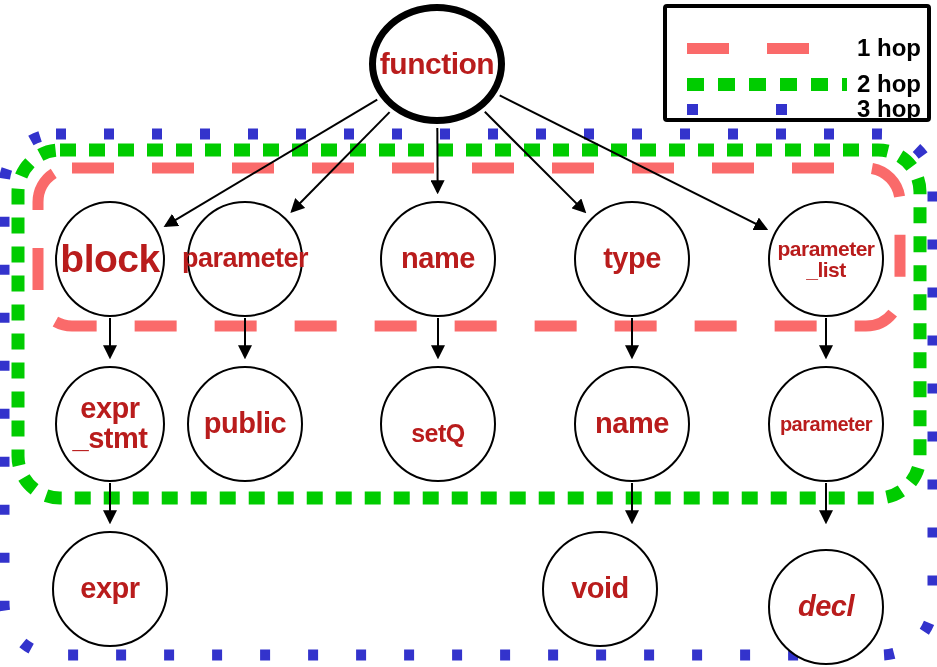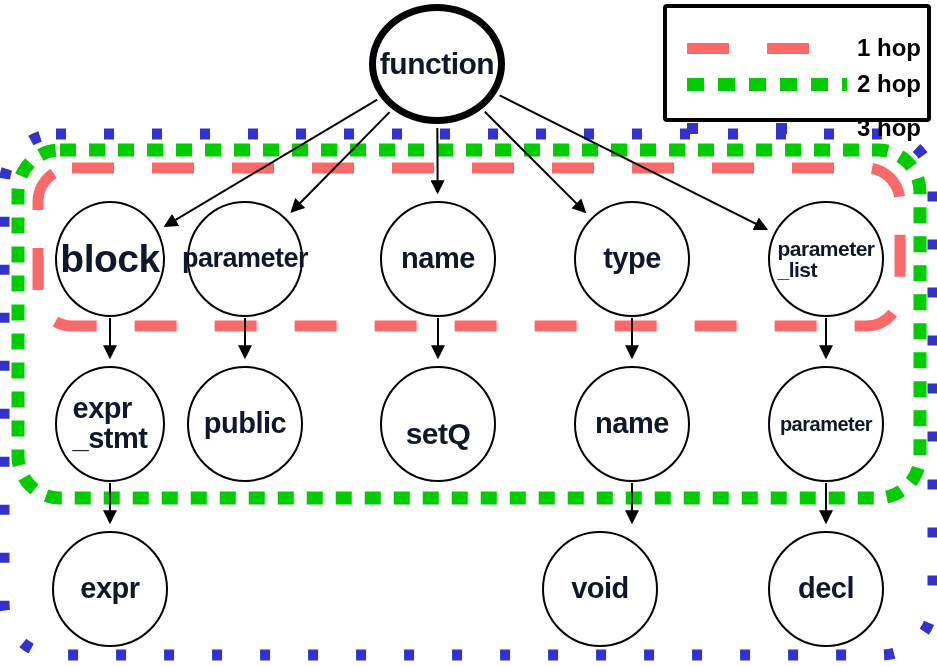--- a/index.html
+++ b/index.html
@@ -19,22 +19,22 @@
     border-radius:50%;
     background:#ffffff;
     display:flex;
     align-items:center;
     justify-content:center;
     box-sizing:border-box;
     z-index:5;
   }
   .node .lbl{
     font-weight:bold;
-    color:#0f172a;
-    text-align:left;
+    color:#b91c1c;
+    text-align:center;
     line-height:1.02;
     white-space:nowrap;
     letter-spacing:-0.5px;
   }
   .node.root{
     border:7px solid #000000;
   }
 
   
   #legend{
@@ -112,35 +112,35 @@
       <div class="node" style="left: 768px; top: 201px; width: 116px; height: 116px;">
         <span class="lbl" style="font-size: 21px;">parameter<br>_list</span>
       </div>
       <div class="node" style="left: 55px; top: 366px; width: 110px; height: 116px;">
         <span class="lbl" style="font-size: 29px;">expr<br>_stmt</span>
       </div>
       <div class="node" style="left: 187px; top: 366px; width: 116px; height: 116px;">
         <span class="lbl" style="font-size: 29px;">public</span>
       </div>
       <div class="node" style="left: 380px; top: 366px; width: 116px; height: 116px;">
-        <span class="lbl" style="font-size: 30px; margin-top: 20px;">setQ</span>
+        <span class="lbl" style="font-size: 25px; margin-top: 20px;">setQ</span>
       </div>
       <div class="node" style="left: 574px; top: 366px; width: 116px; height: 116px;">
         <span class="lbl" style="font-size: 29px;">name</span>
       </div>
       <div class="node" style="left: 768px; top: 366px; width: 116px; height: 116px;">
         <span class="lbl" style="font-size: 20px;">parameter</span>
       </div>
       <div class="node" style="left: 52px; top: 531px; width: 116px; height: 116px;">
         <span class="lbl" style="font-size: 29px;">expr</span>
       </div>
       <div class="node" style="left: 542px; top: 531px; width: 116px; height: 116px;">
         <span class="lbl" style="font-size: 29px;">void</span>
       </div>
-      <div class="node" style="left: 768px; top: 531px; width: 116px; height: 116px;">
+      <div class="node" style="left: 768px; top: 549px; width: 116px; height: 116px; font-style: italic;">
         <span class="lbl" style="font-size: 29px;">decl</span>
       </div>
     </div>
 
   <div id="legend" style="left: 663px; top: 4px; width: 268px; height: 118px;">
     <div id="legend-rows">
         <div class="legend-row" style="left: 20px; top: 26px;">
           <div class="legend-sample" style="width: 160px; height: 11px;">
             <div class="seg" style="left: 0px; width: 42px; height: 11px; background: rgb(250, 106, 106);"></div>
             <div class="seg" style="left: 80px; width: 42px; height: 11px; background: rgb(250, 106, 106);"></div>
@@ -151,21 +151,21 @@
           <div class="legend-sample" style="width: 160px; height: 13px;">
             <div class="seg" style="left: 0px; width: 17px; height: 13px; background: rgb(0, 204, 0);"></div>
             <div class="seg" style="left: 31px; width: 17px; height: 13px; background: rgb(0, 204, 0);"></div>
             <div class="seg" style="left: 62px; width: 17px; height: 13px; background: rgb(0, 204, 0);"></div>
             <div class="seg" style="left: 93px; width: 17px; height: 13px; background: rgb(0, 204, 0);"></div>
             <div class="seg" style="left: 124px; width: 17px; height: 13px; background: rgb(0, 204, 0);"></div>
             <div class="seg" style="left: 155px; width: 5px; height: 13px; background: rgb(0, 204, 0);"></div>
           </div>
           <span class="legend-text">2 hop</span>
         </div>
-        <div class="legend-row" style="left: 20px; top: 106px;">
+        <div class="legend-row" style="left: 20px; top: 87px;">
           <div class="legend-sample" style="width: 160px; height: 11px;">
             <div class="seg" style="left: 0px; width: 11px; height: 11px; background: rgb(51, 51, 204);"></div>
             <div class="seg" style="left: 89px; width: 11px; height: 11px; background: rgb(51, 51, 204);"></div>
           </div>
           <span class="legend-text">3 hop</span>
         </div>
       </div>
   </div>
 
 </div>

